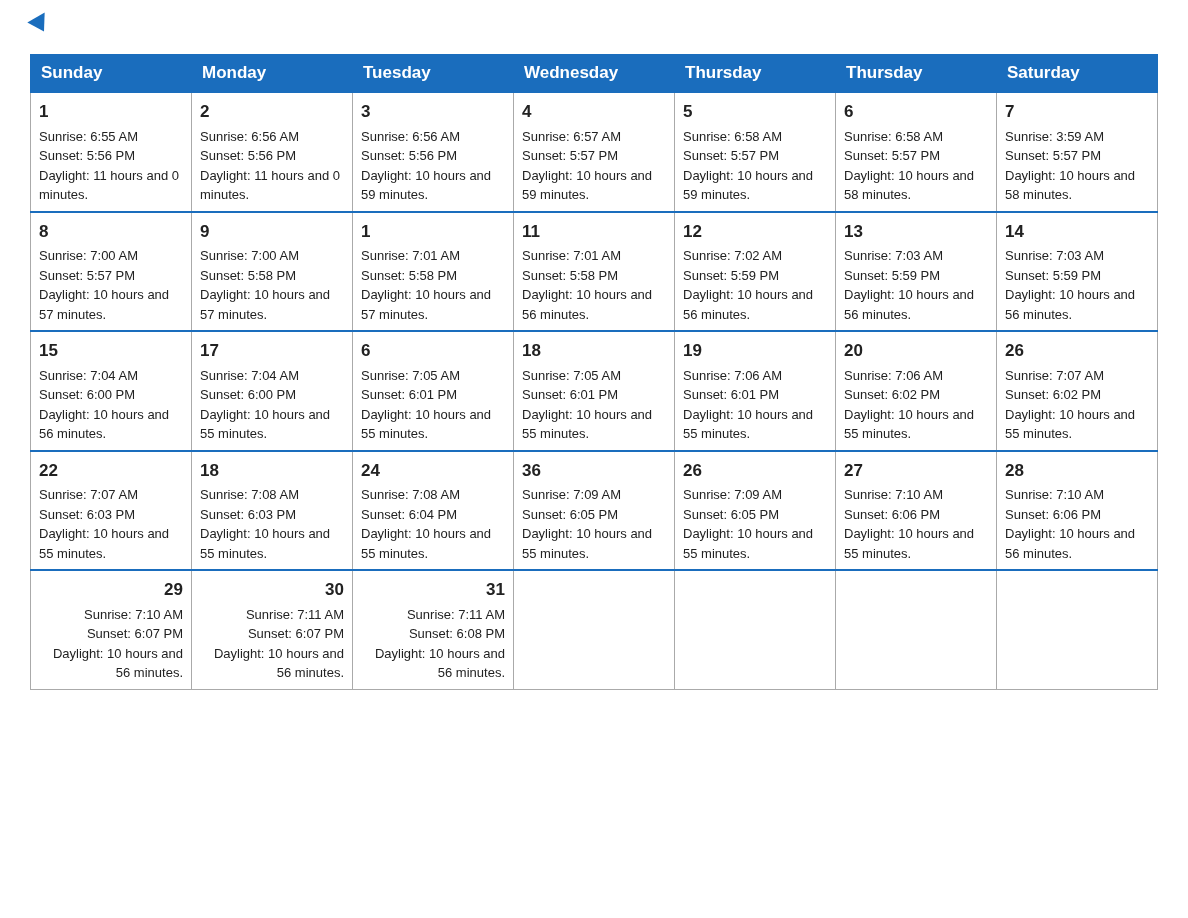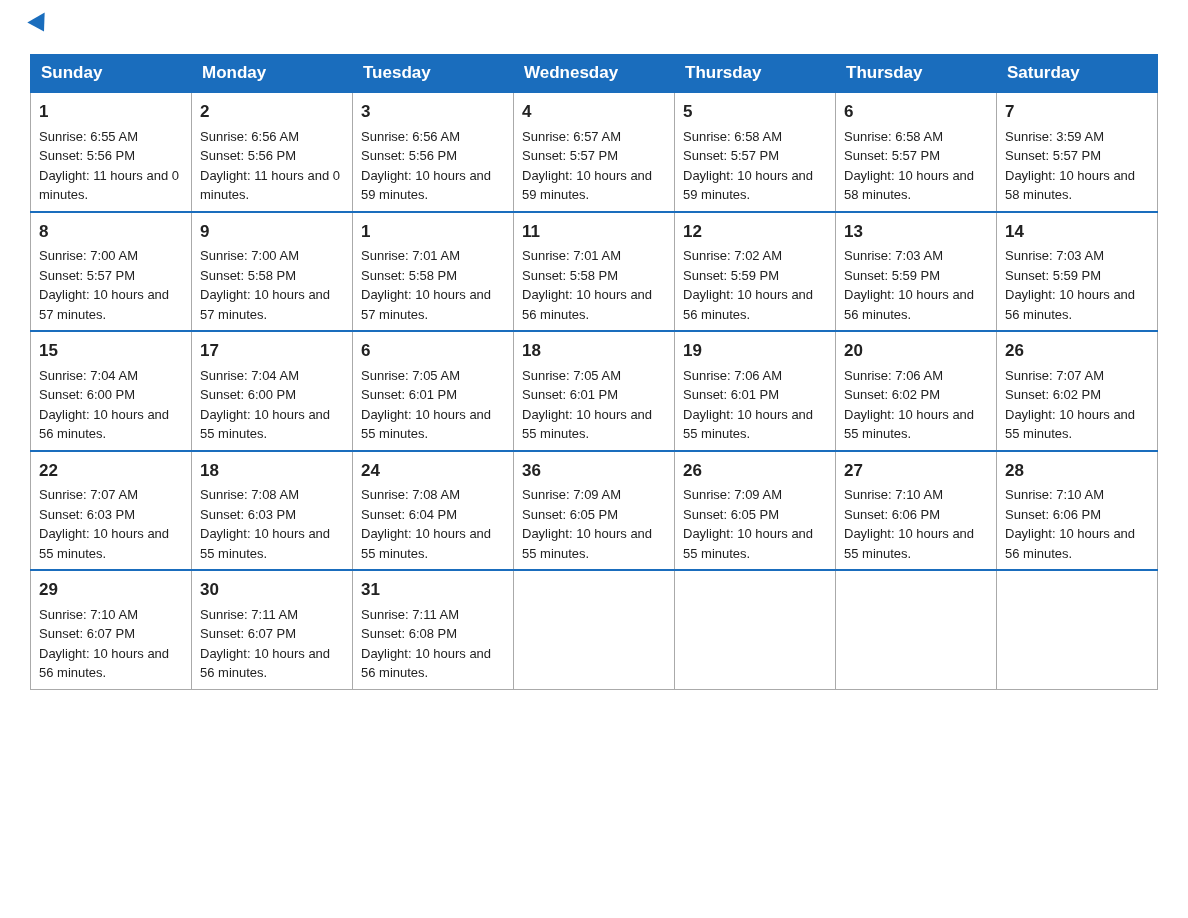--- a/index.html
+++ b/index.html
@@ -90,20 +90,21 @@
       font-size: 17px;
       font-weight: bold;
       display: block;
       margin-bottom: 2px;
     }
     .calendar tr {
       border-bottom: 2px solid #1a6dbd;
     }
     .calendar tbody tr:last-child {
       border-bottom: none;
+      text-align: right;
     }
     .empty-cell {
       background: #fff;
     }
   </style>
 </head>
 <body>
 
 <div class="header">
   <div class="logo">

